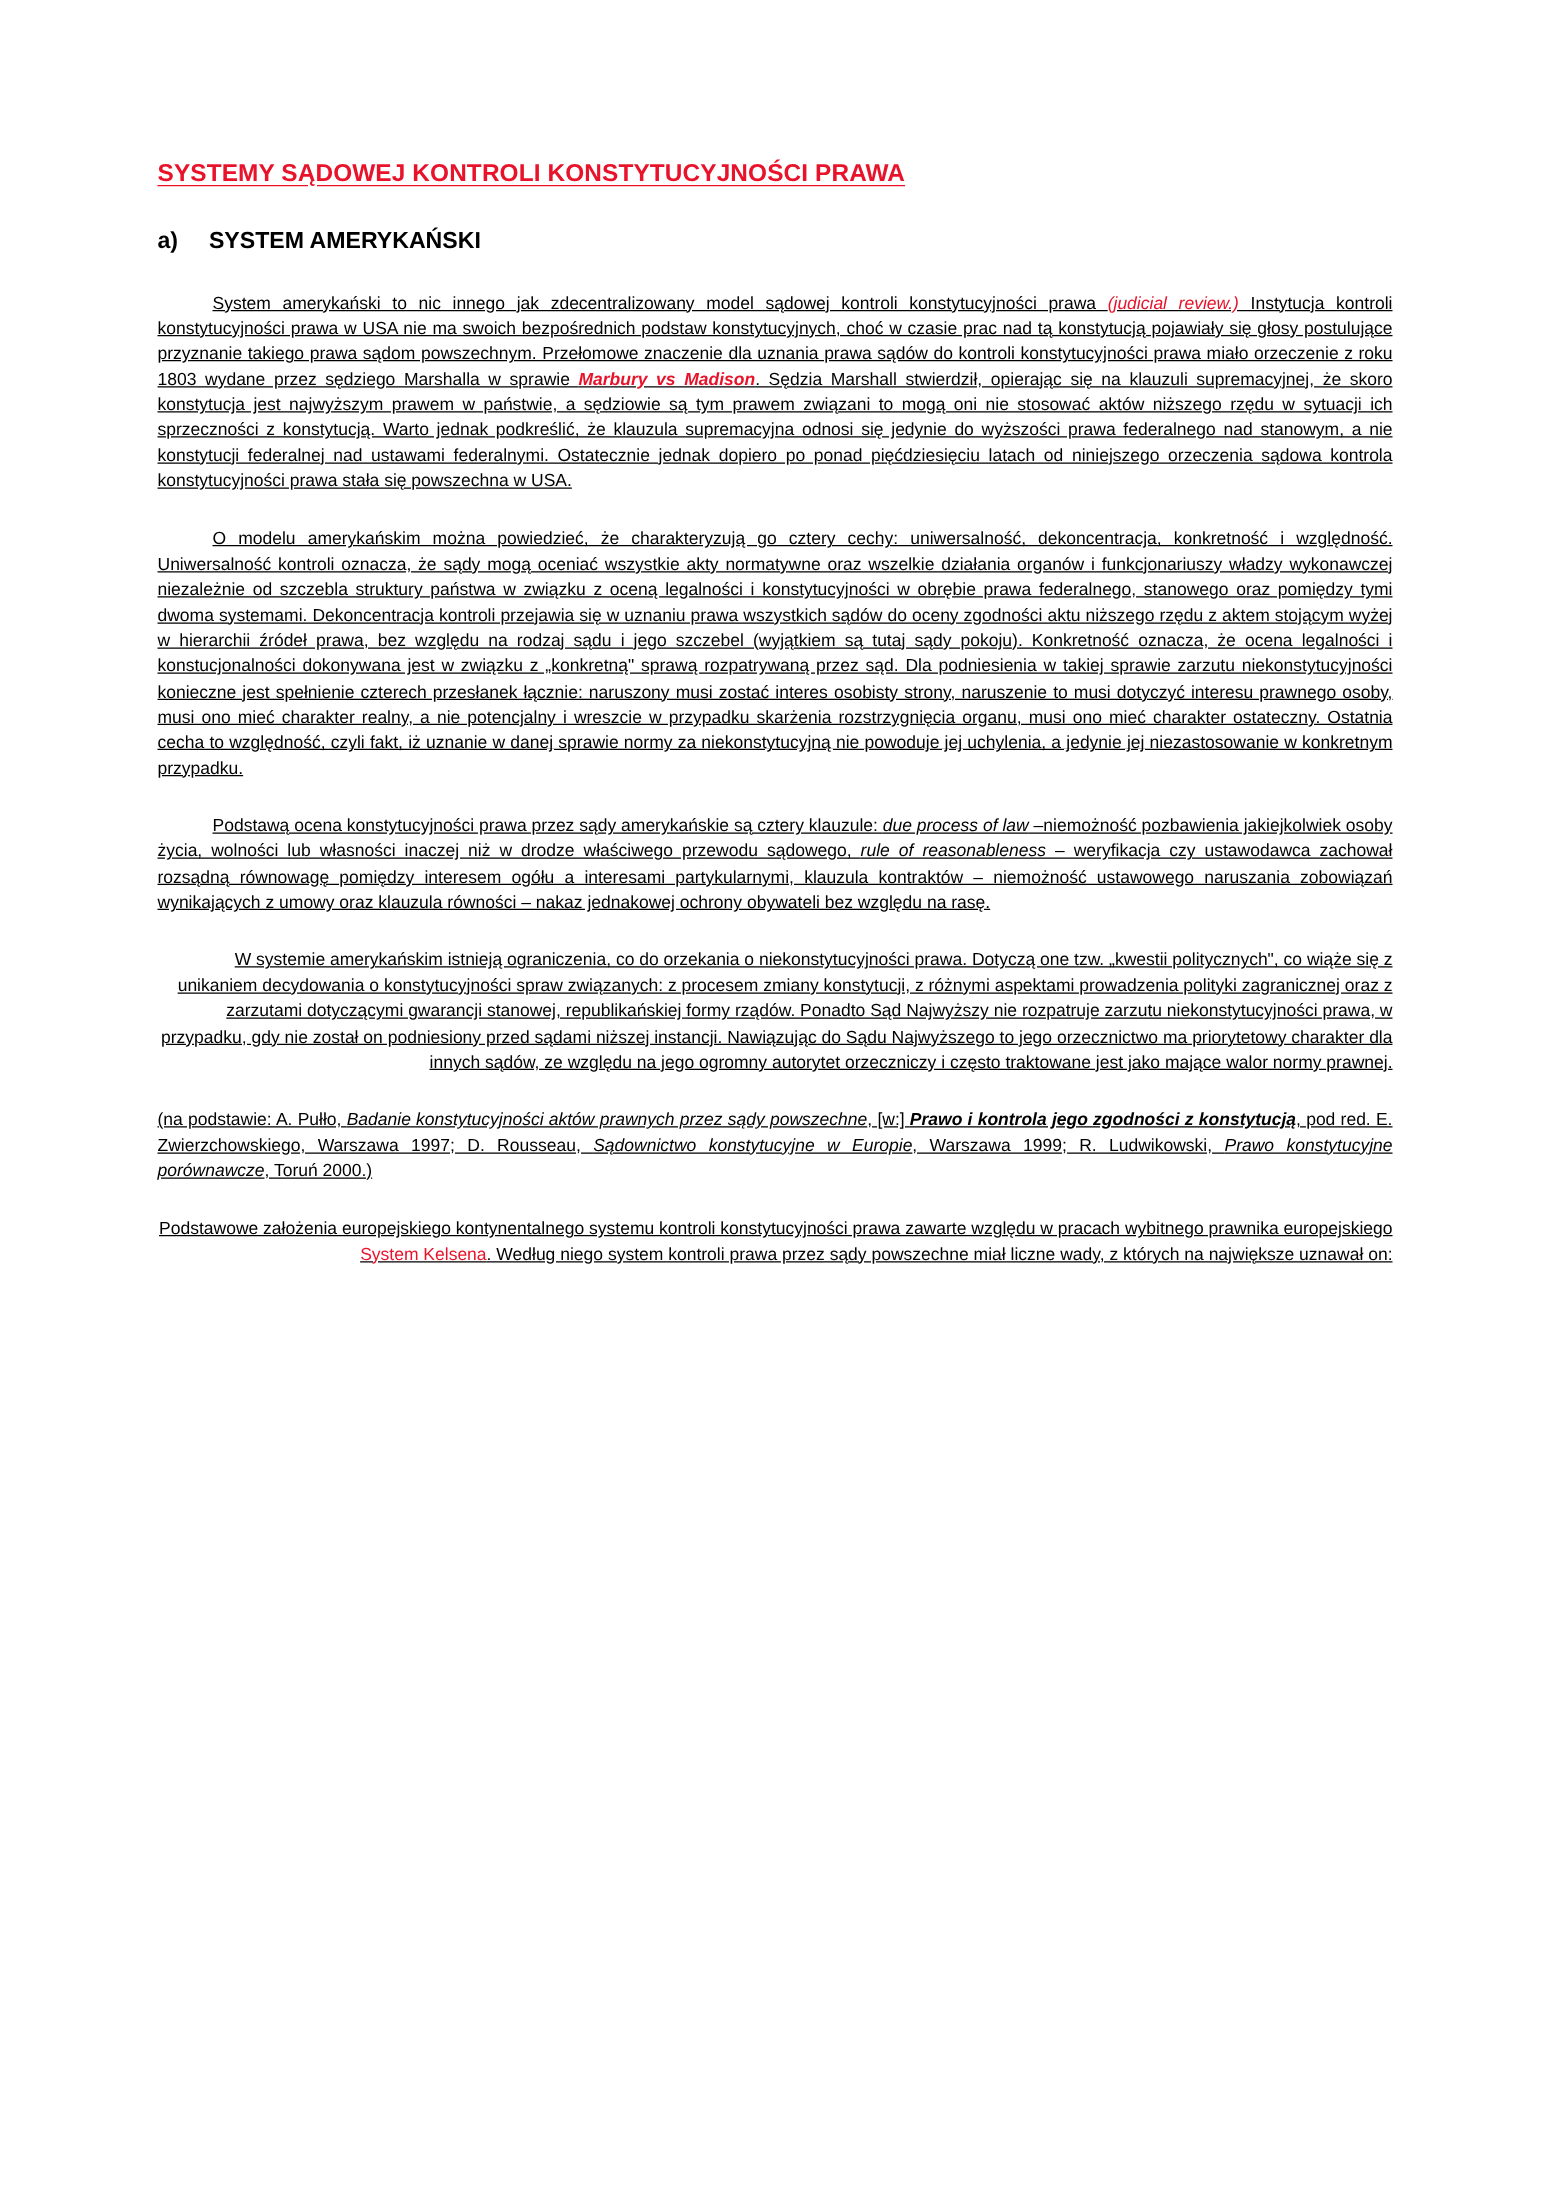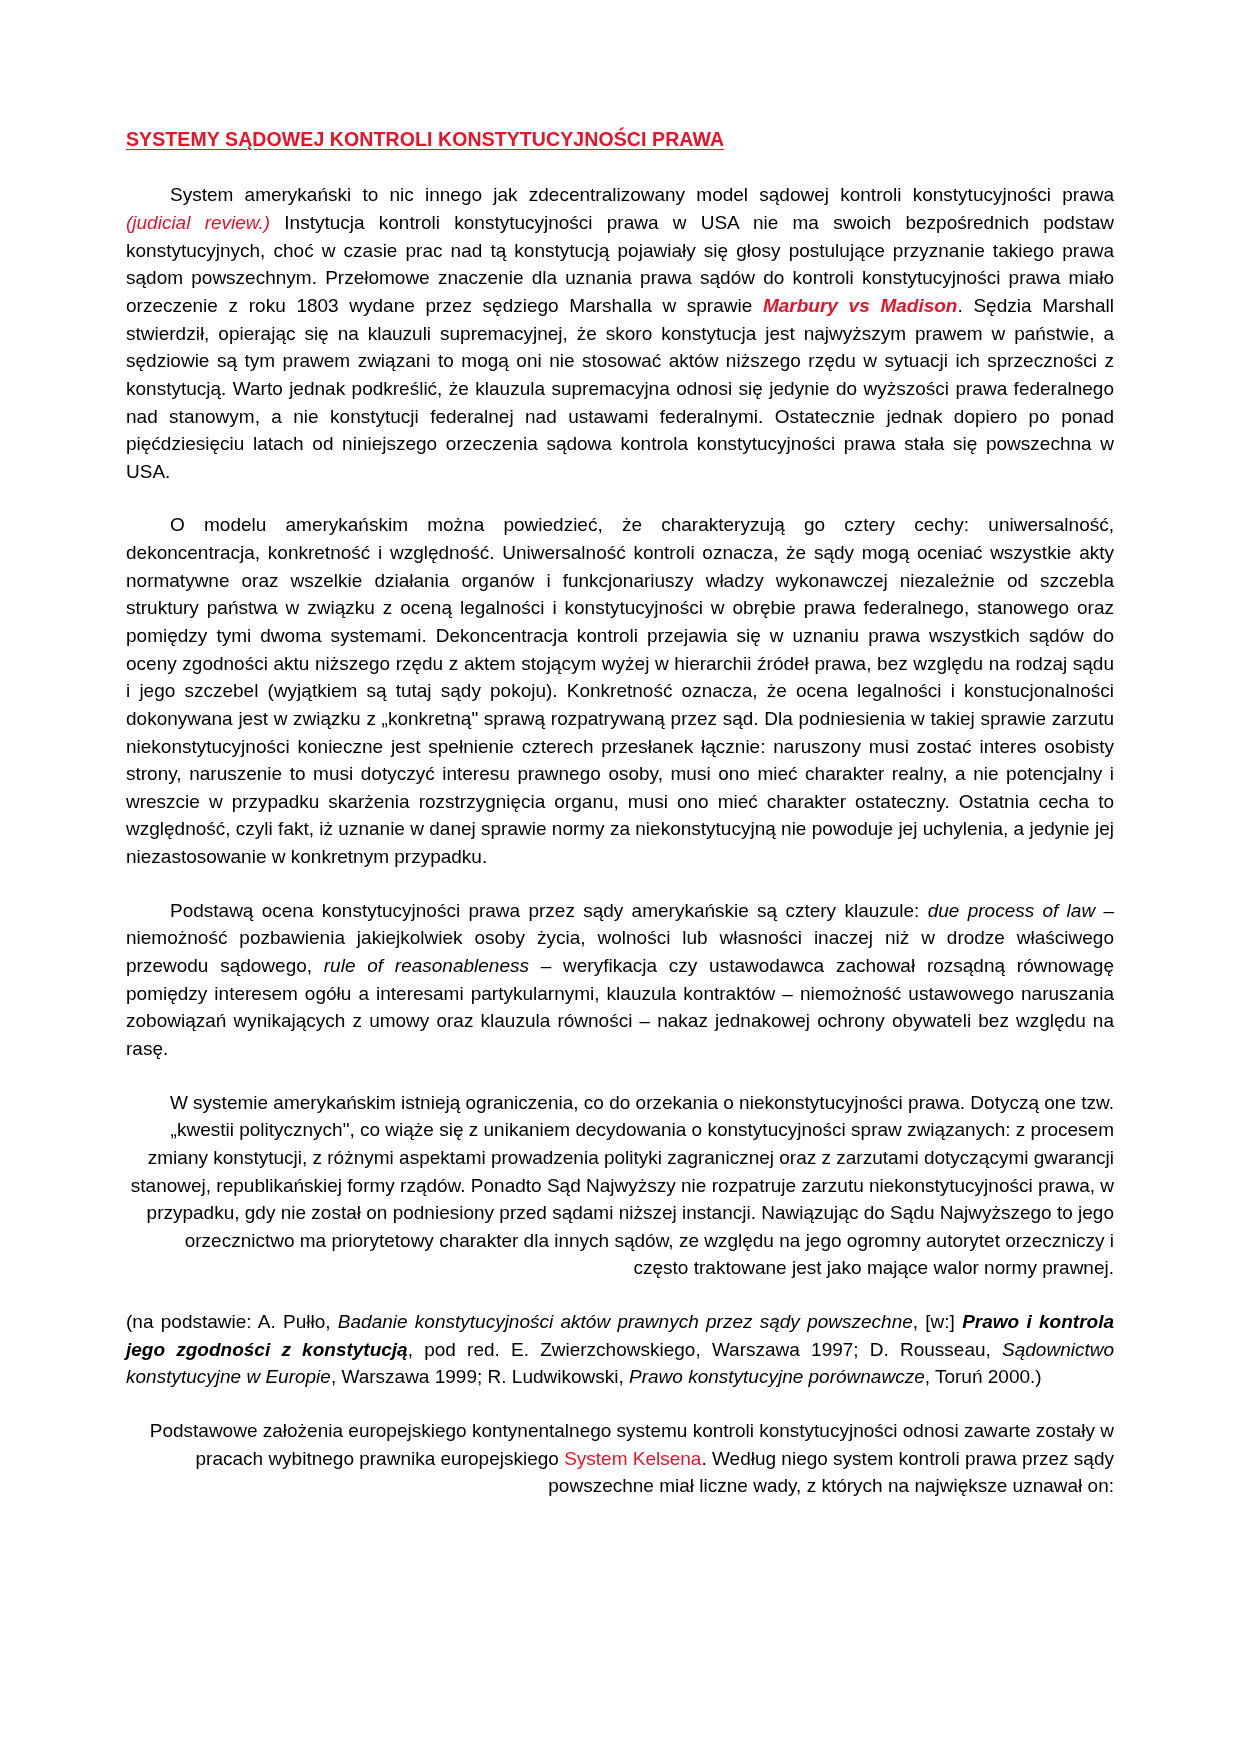--- a/index.html
+++ b/index.html
@@ -34,46 +34,48 @@
   }
   .section-head {
     font-weight: bold;
     font-size: 18.5px;
     margin: 0 0 28px 0;
     line-height: 1.2;
     white-space: pre;
   }
   p.body-par {
     margin: 0 0 26px 0;
-    font-size: 19px;
+    font-size: 14px;
     line-height: 1.455;
     text-align: justify;
     text-justify: inter-word;
+    text-decoration: underline;
   }
   p.indent { text-indent: 44px; }
   p.flush { text-align: right; }
   .red { color: #e8132a; }
   .it { font-style: italic; }
   .bi { font-style: italic; font-weight: bold; }
   .gap-lg { margin-bottom: 34px; }
 </style>
 </head>
 <body>
 
 <div class="page">
 
   <h1 class="doc-title">SYSTEMY SĄDOWEJ KONTROLI KONSTYTUCYJNOŚCI PRAWA</h1>
 
+  <div class="section-head">a)	SYSTEM AMERYKAŃSKI</div>
 
   <p class="body-par indent"><span>System amerykański to nic innego jak zdecentralizowany model sądowej kontroli konstytucyjności prawa </span><span class="red it">(judicial review.)</span><span> Instytucja kontroli konstytucyjności prawa w USA nie ma swoich bezpośrednich podstaw konstytucyjnych, choć w czasie prac nad tą konstytucją pojawiały się głosy postulujące przyznanie takiego prawa sądom powszechnym. Przełomowe znaczenie dla uznania prawa sądów do kontroli konstytucyjności prawa miało orzeczenie z roku 1803 wydane przez sędziego Marshalla w sprawie </span><span class="red bi">Marbury vs Madison</span><span>. Sędzia Marshall stwierdził, opierając się na klauzuli supremacyjnej, że skoro konstytucja jest najwyższym prawem w państwie, a sędziowie są tym prawem związani to mogą oni nie stosować aktów niższego rzędu w sytuacji ich sprzeczności z konstytucją. Warto jednak podkreślić, że klauzula supremacyjna odnosi się jedynie do wyższości prawa federalnego nad stanowym, a nie konstytucji federalnej nad ustawami federalnymi. Ostatecznie jednak dopiero po ponad pięćdziesięciu latach od niniejszego orzeczenia sądowa kontrola konstytucyjności prawa stała się powszechna w USA.</span></p>
 
   <p class="body-par indent">O modelu amerykańskim można powiedzieć, że charakteryzują go cztery cechy: uniwersalność, dekoncentracja, konkretność i względność. Uniwersalność kontroli oznacza, że sądy mogą oceniać wszystkie akty normatywne oraz wszelkie działania organów i funkcjonariuszy władzy wykonawczej niezależnie od szczebla struktury państwa w związku z oceną legalności i konstytucyjności w obrębie prawa federalnego, stanowego oraz pomiędzy tymi dwoma systemami. Dekoncentracja kontroli przejawia się w uznaniu prawa wszystkich sądów do oceny zgodności aktu niższego rzędu z aktem stojącym wyżej w hierarchii źródeł prawa, bez względu na rodzaj sądu i jego szczebel (wyjątkiem są tutaj sądy pokoju). Konkretność oznacza, że ocena legalności i konstucjonalności dokonywana jest w związku z „konkretną" sprawą rozpatrywaną przez sąd. Dla podniesienia w takiej sprawie zarzutu niekonstytucyjności konieczne jest spełnienie czterech przesłanek łącznie: naruszony musi zostać interes osobisty strony, naruszenie to musi dotyczyć interesu prawnego osoby, musi ono mieć charakter realny, a nie potencjalny i wreszcie w przypadku skarżenia rozstrzygnięcia organu, musi ono mieć charakter ostateczny. Ostatnia cecha to względność, czyli fakt, iż uznanie w danej sprawie normy za niekonstytucyjną nie powoduje jej uchylenia, a jedynie jej niezastosowanie w konkretnym przypadku.</p>
 
   <p class="body-par indent"><span>Podstawą ocena konstytucyjności prawa przez sądy amerykańskie są cztery klauzule: </span><span class="it">due process of law</span><span> –niemożność pozbawienia jakiejkolwiek osoby życia, wolności lub własności inaczej niż w drodze właściwego przewodu sądowego, </span><span class="it">rule of reasonableness</span><span> – weryfikacja czy ustawodawca zachował rozsądną równowagę pomiędzy interesem ogółu a interesami partykularnymi, klauzula kontraktów – niemożność ustawowego naruszania zobowiązań wynikających z umowy oraz klauzula równości – nakaz jednakowej ochrony obywateli bez względu na rasę.</span></p>
 
   <p class="body-par flush">W systemie amerykańskim istnieją ograniczenia, co do orzekania o niekonstytucyjności prawa. Dotyczą one tzw. „kwestii politycznych", co wiąże się z unikaniem decydowania o konstytucyjności spraw związanych: z procesem zmiany konstytucji, z różnymi aspektami prowadzenia polityki zagranicznej oraz z zarzutami dotyczącymi gwarancji stanowej, republikańskiej formy rządów. Ponadto Sąd Najwyższy nie rozpatruje zarzutu niekonstytucyjności prawa, w przypadku, gdy nie został on podniesiony przed sądami niższej instancji. Nawiązując do Sądu Najwyższego to jego orzecznictwo ma priorytetowy charakter dla innych sądów, ze względu na jego ogromny autorytet orzeczniczy i często traktowane jest jako mające walor normy prawnej.</p>
 
   <p class="body-par gap-lg"><span>(na podstawie: A. Pułło, </span><span class="it">Badanie konstytucyjności aktów prawnych przez sądy powszechne</span><span>, [w:] </span><span class="bi">Prawo i kontrola jego zgodności z konstytucją</span><span>, pod red. E. Zwierzchowskiego, Warszawa 1997; D. Rousseau, </span><span class="it">Sądownictwo konstytucyjne w Europie</span><span>, Warszawa 1999; R. Ludwikowski, </span><span class="it">Prawo konstytucyjne porównawcze</span><span>, Toruń 2000.)</span></p>
 
 
-  <p class="body-par flush"><span>Podstawowe założenia europejskiego kontynentalnego systemu kontroli konstytucyjności odnosi zawarte zostały w pracach wybitnego prawnika europejskiego </span><span class="red">System Kelsena</span><span>. Według niego system kontroli prawa przez sądy powszechne miał liczne wady, z których na największe uznawał on:</span></p>
+  <p class="body-par flush"><span>Podstawowe założenia europejskiego kontynentalnego systemu kontroli konstytucyjności prawa zawarte względu w pracach wybitnego prawnika europejskiego </span><span class="red">System Kelsena</span><span>. Według niego system kontroli prawa przez sądy powszechne miał liczne wady, z których na największe uznawał on:</span></p>
 
 </div>
 
 </body></html>

